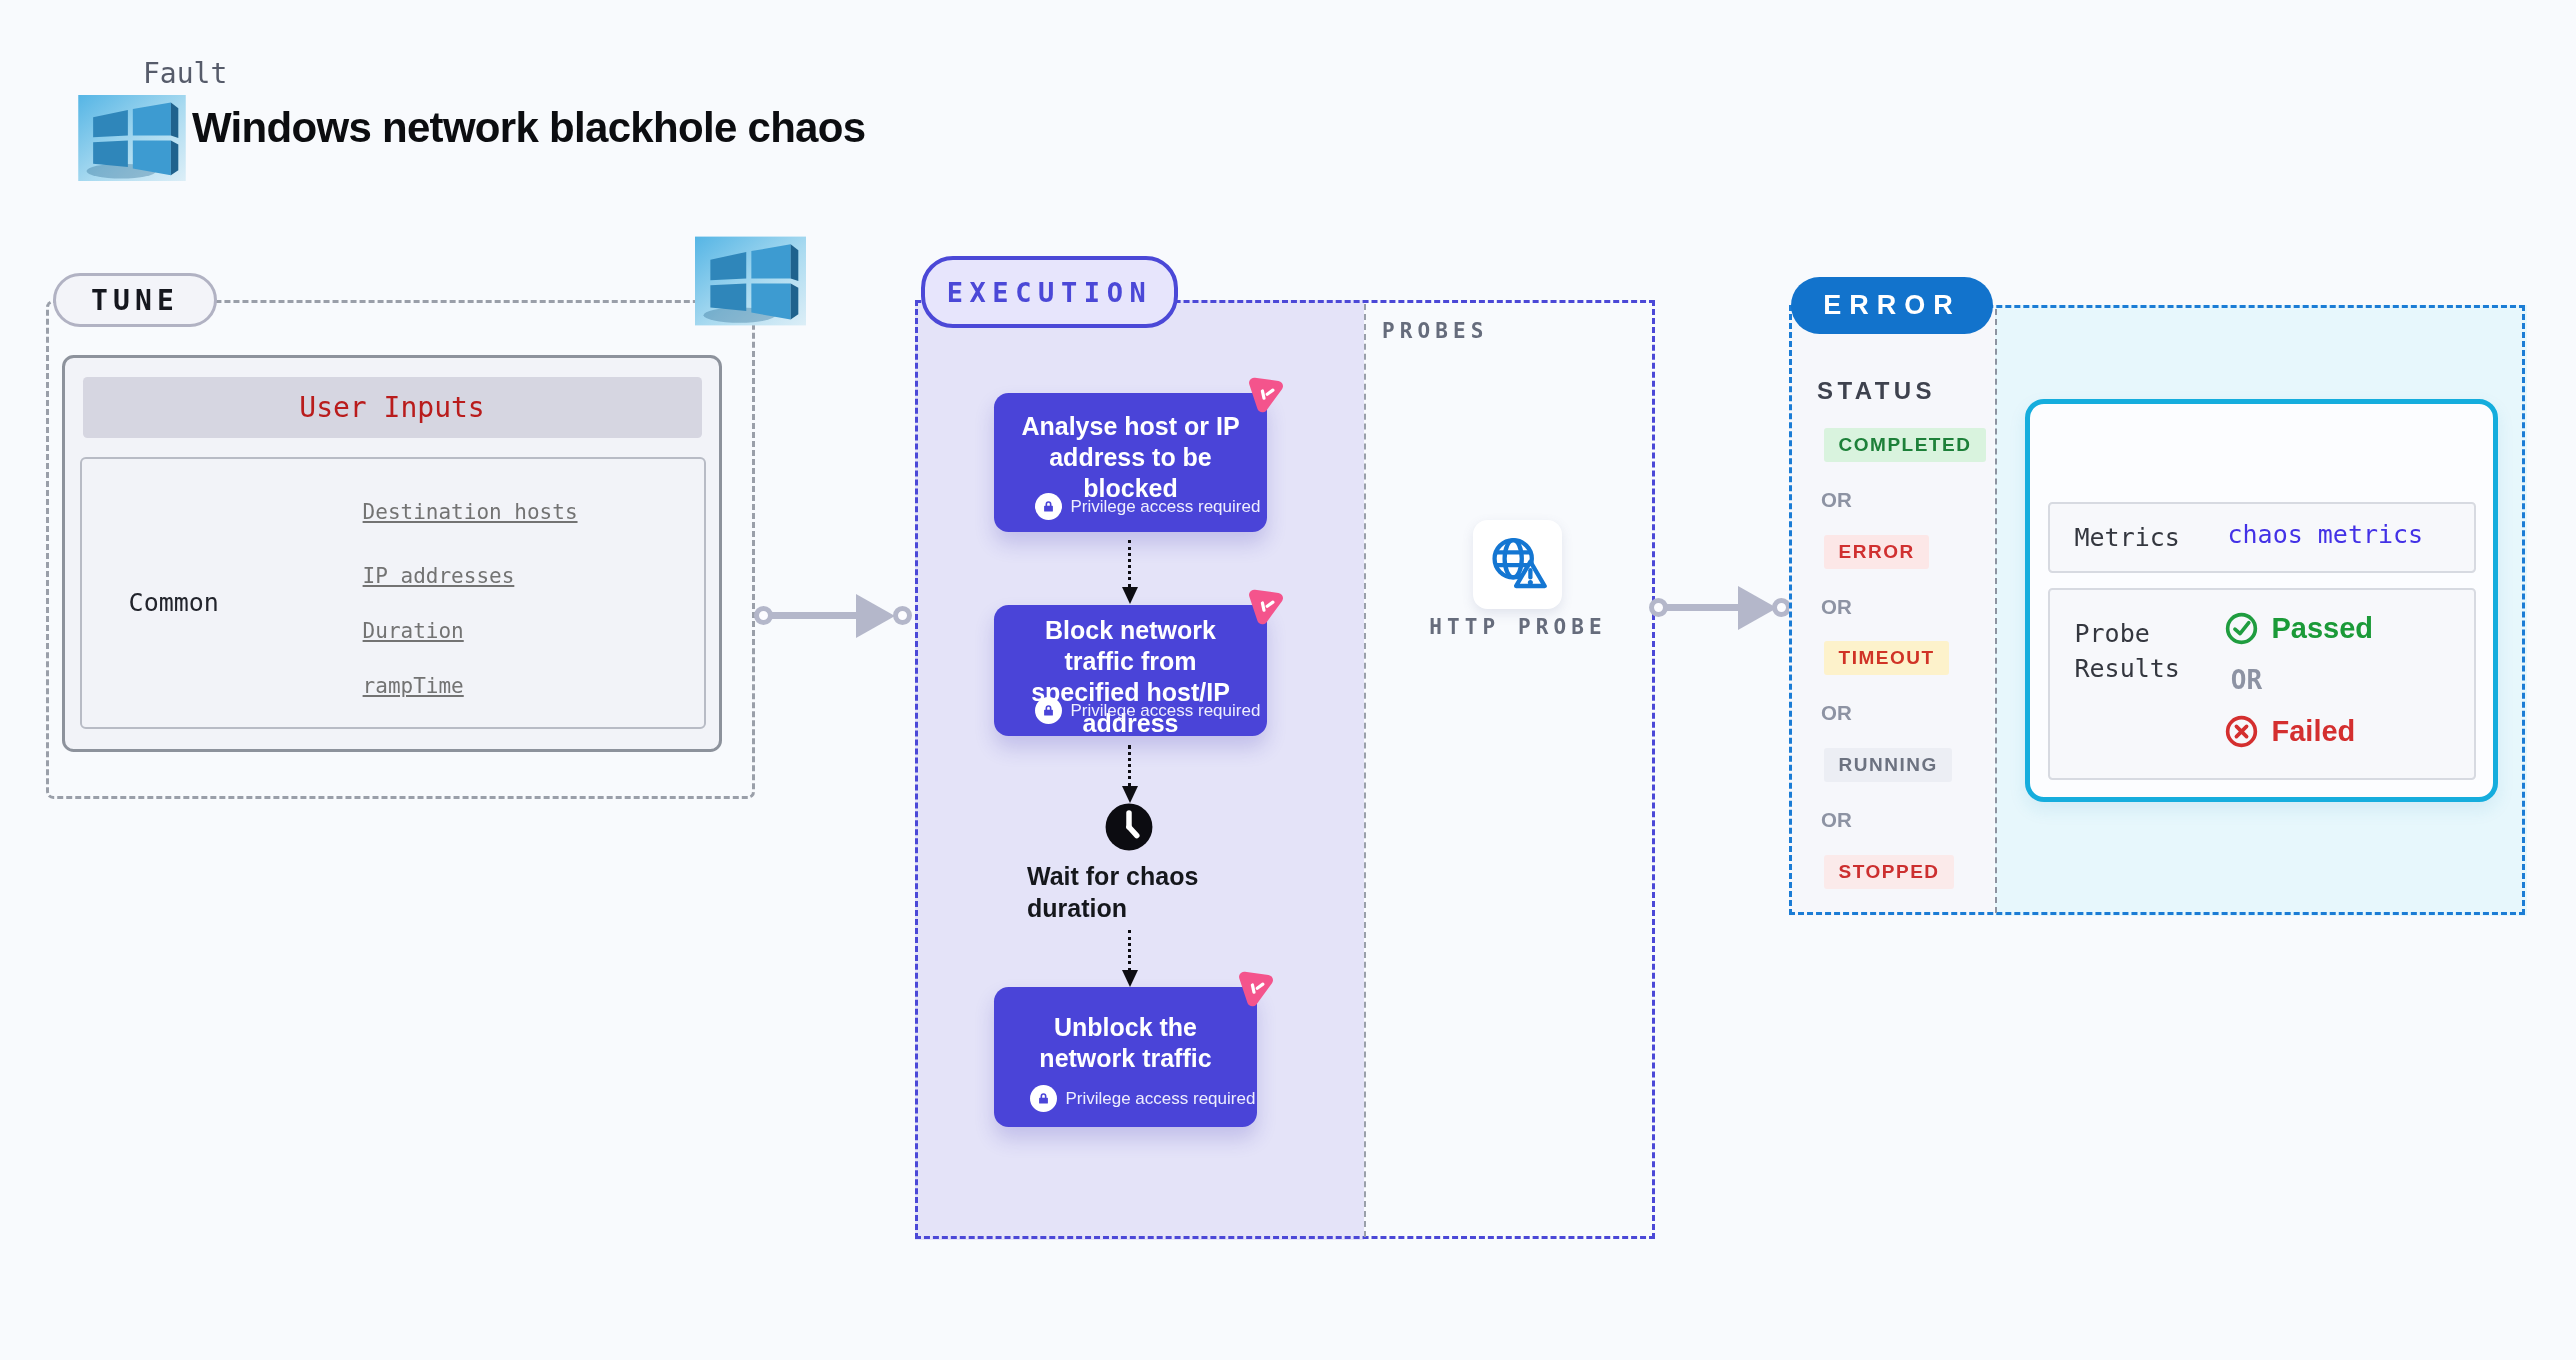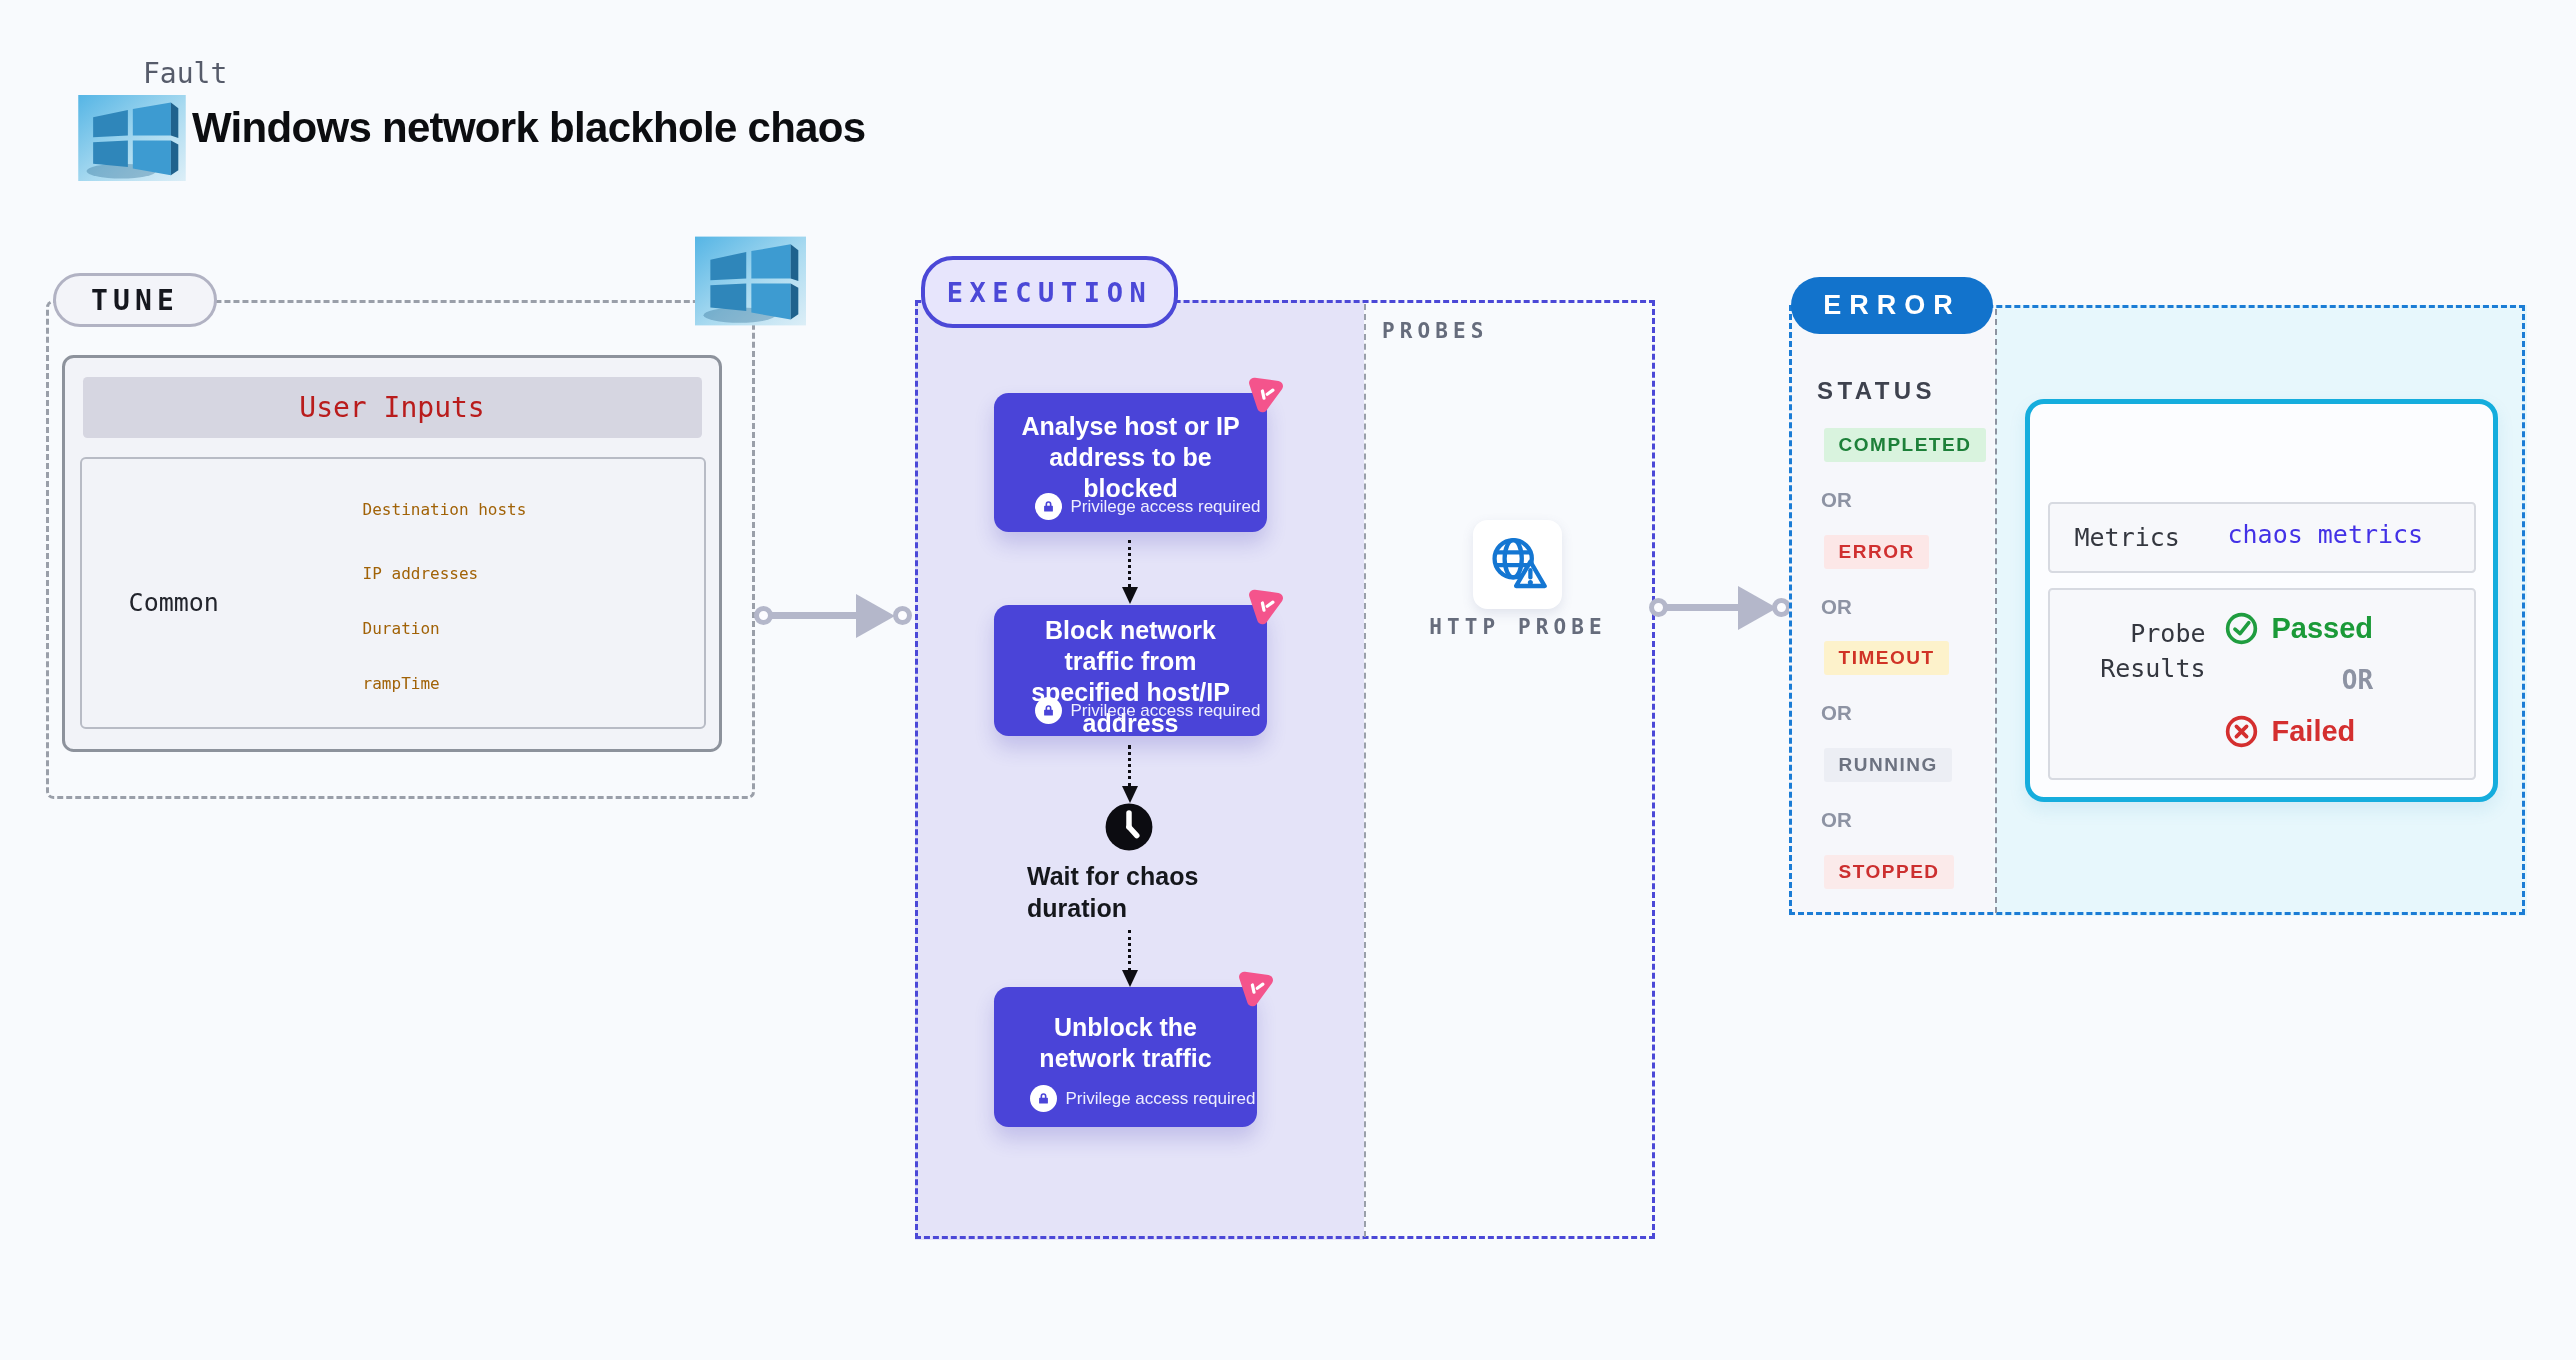--- a/index.html
+++ b/index.html
@@ -35,21 +35,21 @@
 
   
   .ui-card{background:#f2f3f8;border:3.7px solid #8d929c;border-radius:11.7px;}
   .ui-head{position:absolute;left:17.5px;right:17.5px;top:19px;height:61px;background:#d6d6e1;border-radius:4.4px;
            display:flex;align-items:center;justify-content:center;
            font-family:"DejaVu Sans Mono",monospace;font-size:28px;color:#b91c1c;}
   .ui-body{position:absolute;left:14.6px;right:13px;top:99px;bottom:20.5px;background:#f2f3f8;
            border:2.2px solid #b8bbc5;border-radius:5.8px;}
   .ui-row-label{position:absolute;left:47px;top:129px;font-family:"DejaVu Sans Mono",monospace;
                 font-size:25px;color:#22242c;}
-  .ui-link{position:absolute;left:281px;font-family:"DejaVu Sans Mono",monospace;font-size:16px;color:#a16207;cursor:pointer;}
+  .ui-link{position:absolute;left:281px;font-family:"DejaVu Sans Mono",monospace;font-size:21px;color:#737373;cursor:pointer;text-decoration:underline;}
 
   
   .conn-circle{position:absolute;width:19px;height:19px;border-radius:50%;border:5.1px solid #b4b7ca;
                background:#fcfcff;box-sizing:border-box;}
   .conn-line{position:absolute;height:7.3px;background:#b4b7ca;}
   .conn-tri{position:absolute;width:0;height:0;border-top:22px solid transparent;
             border-bottom:22px solid transparent;border-left:39px solid #b4b7ca;}
 
   
   .step{position:absolute;background:#4a44d8;border-radius:14.6px;color:#ffffff;
@@ -83,21 +83,21 @@
   .b-running{background:#eceef4;color:#6c7280;}
   .b-stopped{background:#fbeaea;color:#cc2f2f;}
   .or-label{position:absolute;left:1821px;font-weight:700;font-size:20.5px;color:#8d93a3;}
 
   
   .output-panel{position:absolute;background:#fcfdff;border:5.1px solid #15addd;border-radius:19px;
                 box-shadow:0 7.3px 17.5px rgba(30,140,190,.10);}
   .output-head{position:absolute;left:17.5px;right:17.5px;top:17.5px;height:61px;background:#d7d7e1;border-radius:5.8px;
                display:flex;align-items:center;justify-content:center;
                font-family:"DejaVu Sans Mono",monospace;font-size:29px;color:#6a7080;}
-  .out-row{position:absolute;left:17.5px;right:17.5px;background:#f7f8fb;border:2.2px solid #d7dae1;border-radius:4.4px;text-align:right;}
+  .out-row{position:absolute;left:17.5px;right:17.5px;background:#f7f8fb;border:2.2px solid #d7dae1;border-radius:4.4px;}
   .out-label{font-family:"DejaVu Sans Mono",monospace;font-size:25px;color:#34373f;line-height:35px;}
   .out-link{font-family:"DejaVu Sans Mono",monospace;font-size:25px;color:#4331e6;cursor:pointer;}
   .passed-text{font-weight:700;font-size:29px;color:#1b9a38;}
   .failed-text{font-weight:700;font-size:29px;color:#d42f2f;}
   .out-or{font-family:"DejaVu Sans Mono",monospace;font-weight:700;font-size:26px;color:#8d93a3;}
   .res-line{display:flex;align-items:center;gap:13px;}
 </style>
 </head>
 <body>
 

